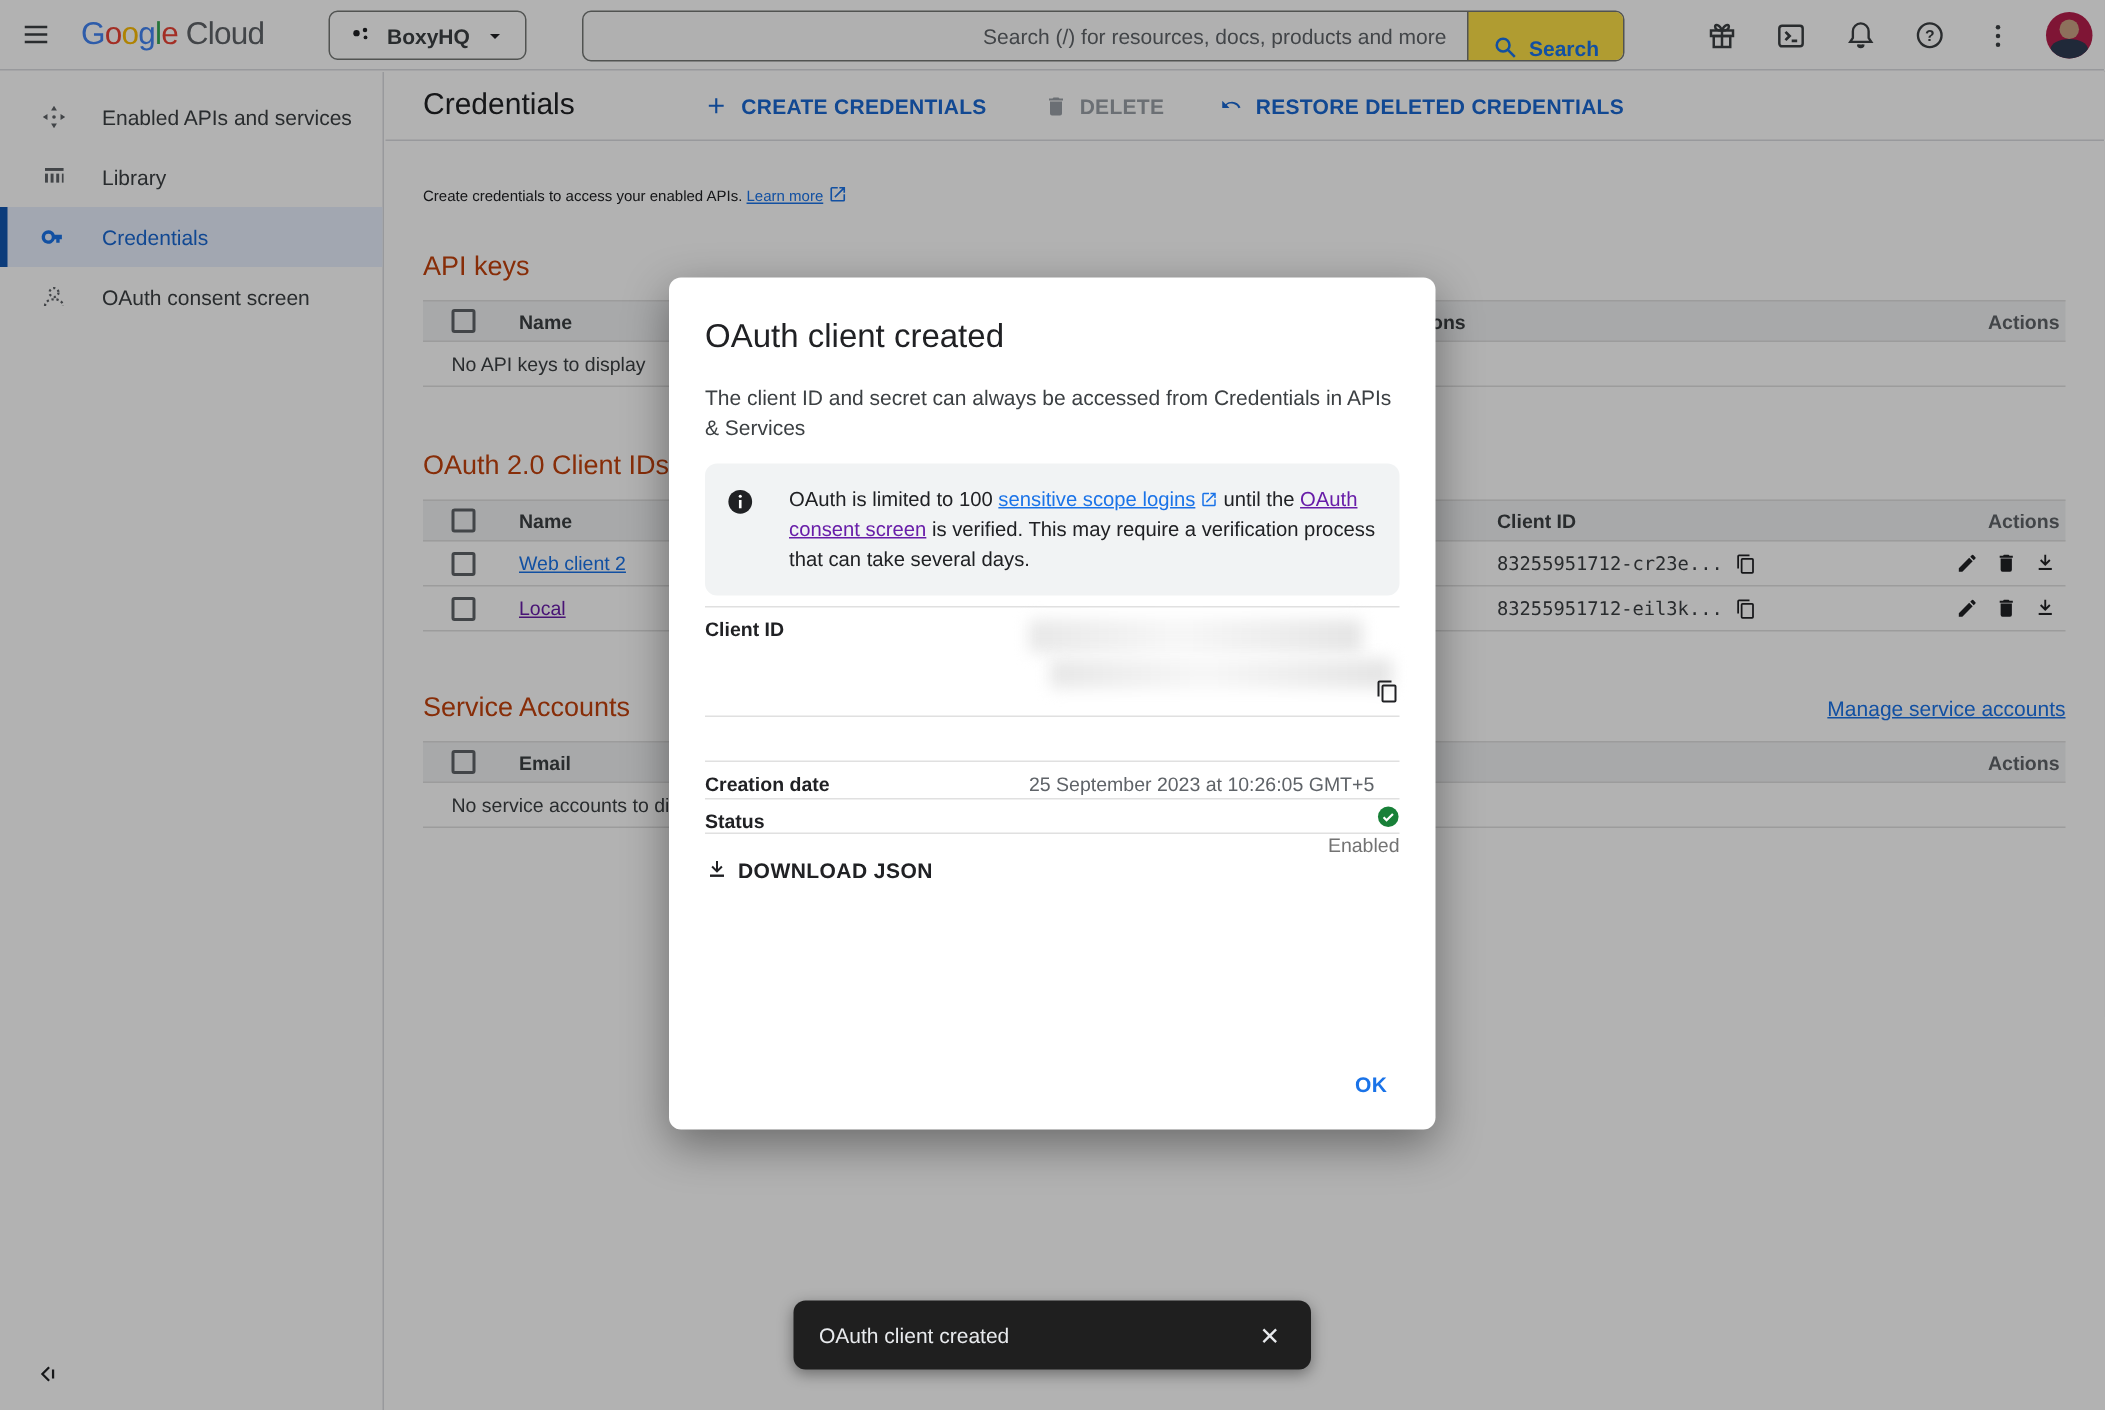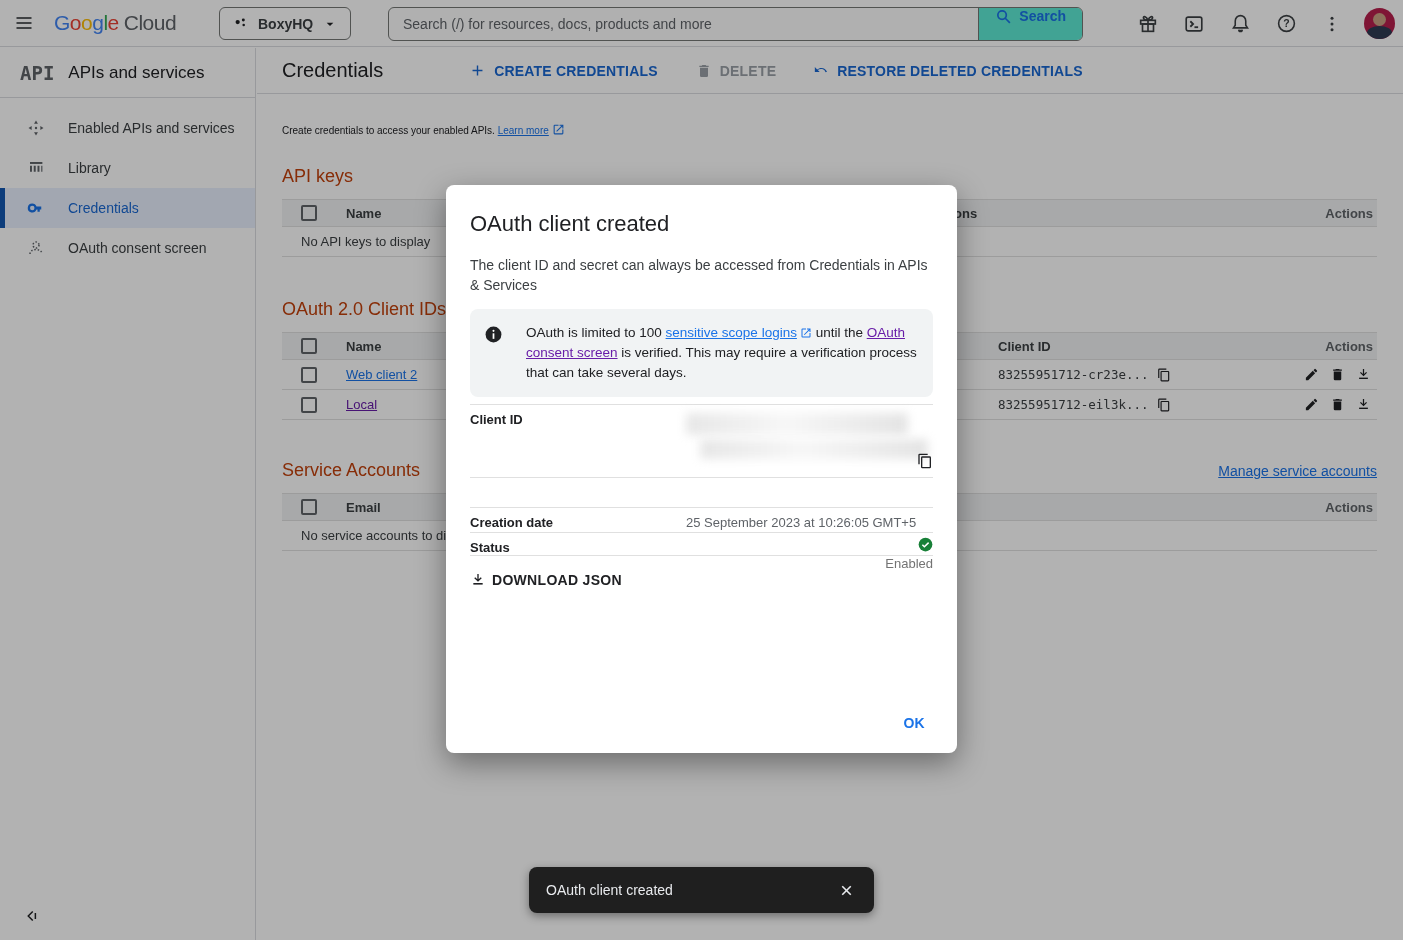--- a/index.html
+++ b/index.html
@@ -18,24 +18,24 @@
   .brand .ltr:nth-child(1){ color:#4285F4; } .brand .ltr:nth-child(2){ color:#EA4335; }
   .brand .ltr:nth-child(3){ color:#FBBC05; } .brand .ltr:nth-child(4){ color:#4285F4; }
   .brand .ltr:nth-child(5){ color:#34A853; } .brand .ltr:nth-child(6){ color:#EA4335; }
   .brand .suffix { color:#5f6368; margin-left:5px; font-weight:400; }
   .project-sel { position:absolute; left:219px; top:7px; height:33px; display:flex; align-items:center;
                  gap:9px; padding:0 12px; border:1px solid #747775; border-radius:6px; background:#fff;
                  cursor:pointer; font-size:14px; color:#3c4043; }
   .searchbar { position:absolute; left:388px; top:7px; width:695px; height:34px; display:flex;
                border:1px solid #747775; border-radius:6px; overflow:hidden; background:#fdfdfd; }
   .searchbar input { flex:1; border:none; outline:none; background:transparent; padding:0 14px;
-                     font-size:14px; color:#000000; font-family:"Liberation Sans",sans-serif; }
+                     font-size:14px; color:#000000; font-family:"Liberation Sans",sans-serif;text-align:right; }
   .searchbar input::placeholder { color:#5f6368; }
-  .search-btn { display:flex; align-items:flex-start; gap:7px; padding:0 16px; border:none;
-                border-left:1px solid #747775; background:#5eead4; color:#1a73e8; font-size:14px;
+  .search-btn { display:flex; align-items:flex-end; gap:7px; padding:0 16px; border:none;
+                border-left:1px solid #747775; background:#fde047; color:#1a73e8; font-size:14px;
                 font-weight:700; cursor:pointer; font-family:"Liberation Sans",sans-serif; }
   .top-icons { position:absolute; right:8px; top:0; height:47px; display:flex; align-items:center; gap:10px; }
   .top-icons .icon-btn { width:36px; height:36px; }
   .avatar { width:31px; height:31px; border-radius:50%; background:#b71f4d; position:relative;
             overflow:hidden; cursor:pointer; margin-left:4px; }
   .avatar .head { position:absolute; left:9px; top:5px; width:13px; height:13px; border-radius:50%; background:#caa284; }
   .avatar .body { position:absolute; left:3px; top:18px; width:25px; height:14px; border-radius:50% 50% 0 0; background:#2e3b52; }
 
   
   .sidebar { position:absolute; top:48px; left:0; bottom:0; width:256px; background:#fff;
@@ -231,24 +231,20 @@
         </span>
       </button>
       <div class="avatar">
         <div class="head"></div>
         <div class="body"></div>
       </div>
     </div>
   </header>
 
   <aside class="sidebar">
-    <div class="sidebar-header">
-      <span class="api-logo">API</span>
-      <span class="sidebar-title">APIs and services</span>
-    </div>
     <nav class="nav">
       <div class="nav-item">
         <span class="nicon">
           <svg width="18" height="18" viewBox="0 0 24 24" fill="currentColor">
               <path d="M12 2l2.6 4.2h-5.2zM12 22l-2.6-4.2h5.2zM2 12l4.2-2.6v5.2zM22 12l-4.2 2.6v-5.2z"></path>
               <circle cx="12" cy="12" r="1.6"></circle>
             </svg>
         </span>
         <span>Enabled APIs and services</span>
       </div>

